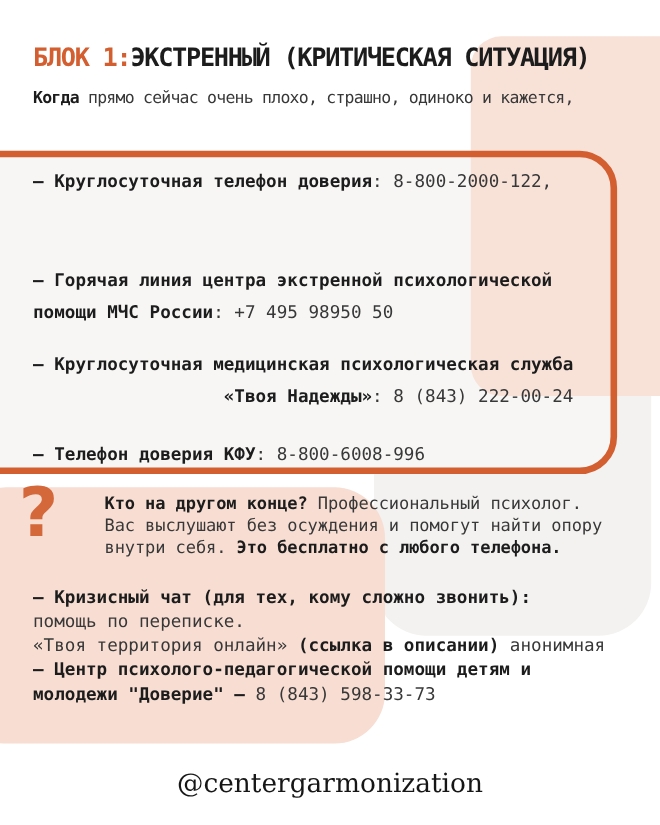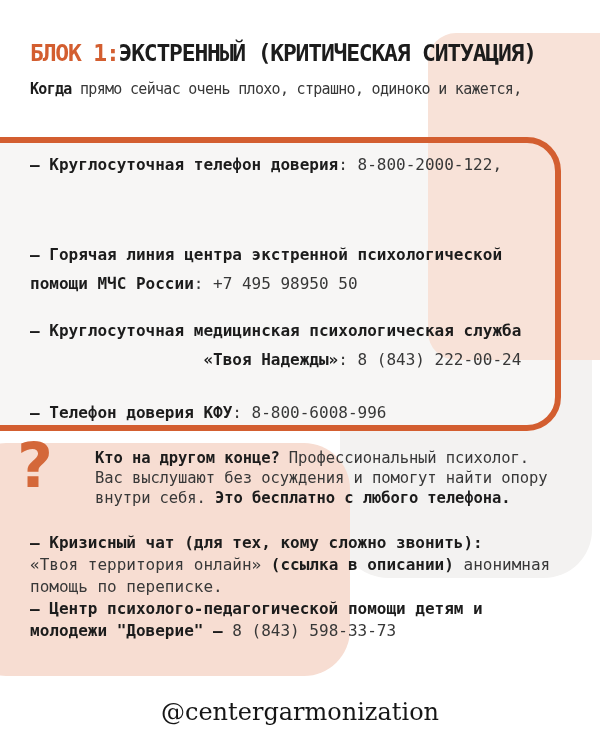--- a/index.html
+++ b/index.html
@@ -78,22 +78,22 @@
       <div class="para">
         <div class="tline"><span class="b">Кто на другом конце?</span><span class="r"> Профессиональный психолог.</span></div>
         <div class="tline"><span class="r">Вас выслушают без осуждения и помогут найти опору</span></div>
         <div class="tline"><span class="r">внутри себя. </span><span class="b">Это бесплатно с любого телефона.</span></div>
       </div>
     </div>
 
   <div class="txt bottom">
       <div class="para">
         <div class="tline"><span class="b">— Кризисный чат (для тех, кому сложно звонить):</span></div>
+        <div class="tline"><span class="r">помощь по переписке.</span></div>
         <div class="tline"><span class="r">«Твоя территория онлайн» </span><span class="b">(ссылка в описании)</span><span class="r"> анонимная</span></div>
-        <div class="tline"><span class="r">помощь по переписке.</span></div>
       </div>
       <div class="para">
         <div class="tline"><span class="b">— Центр психолого-педагогической помощи детям и</span></div>
         <div class="tline"><span class="b">молодежи "Доверие" — </span><span class="r">8 (843) 598-33-73</span></div>
       </div>
     </div>
 
   <div class="txt footer">@centergarmonization</div>
 </div>
 

